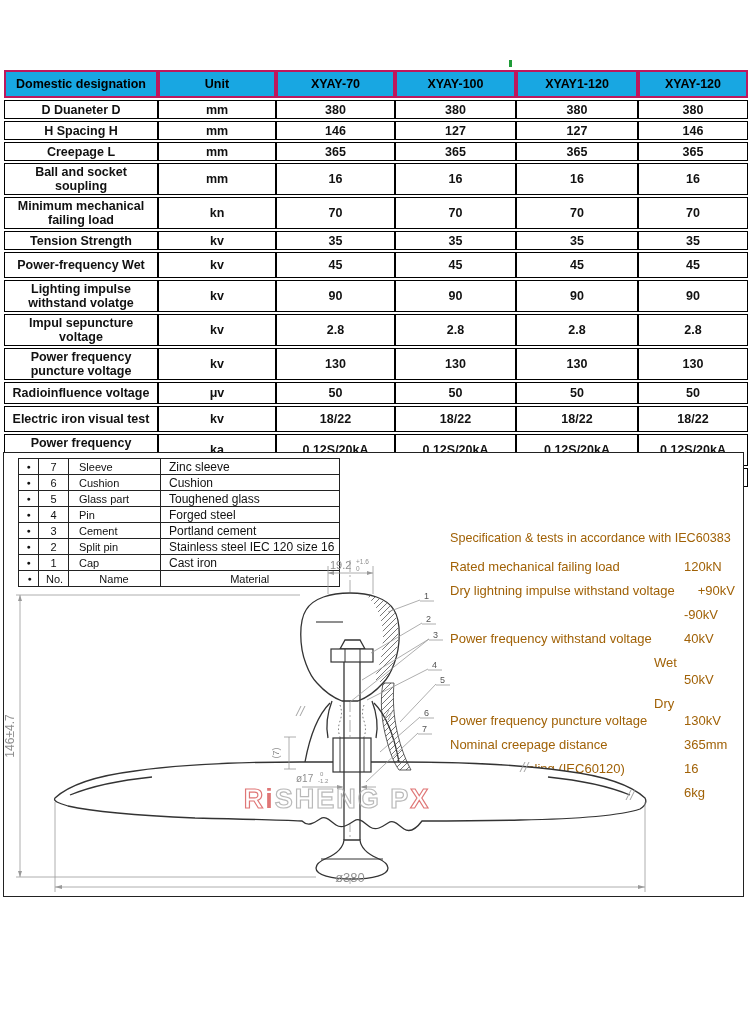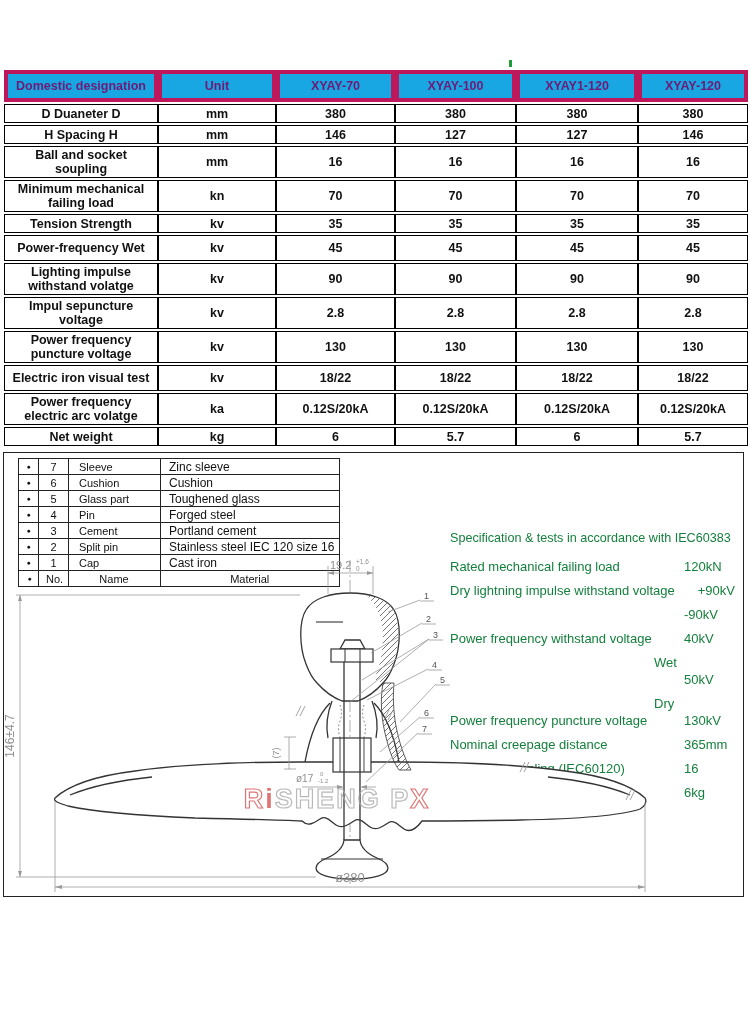--- a/index.html
+++ b/index.html
@@ -2,22 +2,22 @@
 <html><head>
 <meta charset="utf-8">
 <style>
   html,body{margin:0;padding:0;}
   body{width:750px;height:1017px;position:relative;background:#fff;
        font-family:"Liberation Sans",sans-serif;color:#111;overflow:hidden;}
 
   
   table.main{position:absolute;left:4px;top:68px;width:744px;
              border-collapse:separate;border-spacing:0 2px;table-layout:fixed;}
-  table.main th{background:#18a7e2;color:#701a75;font-size:12.5px;font-weight:bold;
-                border:4px solid #be185d;height:22px;padding:1px 2px;}
+  table.main th{background:#18a7e2;color:#000000;font-size:12.5px;font-weight:bold;
+                border:2px solid #be185d;height:22px;padding:1px 2px;}
   table.main td{border:1px solid #000;font-size:12.5px;font-weight:bold;color:#111;
                 text-align:center;vertical-align:middle;line-height:1.12;padding:1px 3px;}
   tr.h15 td{height:15px} tr.h18 td{height:18px} tr.h22 td{height:22px} tr.h27 td{height:27px}
 
   .green-tick{position:absolute;left:509px;top:60px;width:3px;height:7px;background:#1f9b38;}
 
   
   .sheet{position:absolute;left:3px;top:452px;width:741px;height:445px;
          border:1px solid #222;box-sizing:border-box;background:#fff;}
 
@@ -25,21 +25,21 @@
   table.parts{position:absolute;left:18px;top:458px;border-collapse:collapse;}
   table.parts td{border:1px solid #222;font-size:11px;color:#111;height:15px;
                  padding:0 5px;vertical-align:middle;white-space:nowrap;}
   table.parts td.bullet{text-align:center;font-size:7px;padding:0 2px;}
   table.parts td.no{text-align:center;padding:0 2px;}
   table.parts td.name{padding-left:10px;}
   table.parts td.mat{font-size:12px;padding-left:8px;}
   table.parts tr.foot td{text-align:center;padding-left:4px;margin-top:48px;}
 
   
-  .specs{position:absolute;left:450px;top:531px;width:292px;font-size:13px;color:#15803d;}
+  .specs{position:absolute;left:450px;top:531px;width:292px;font-size:13px;color:#a16207;}
   .spec-title{font-size:12.6px;white-space:nowrap;margin-bottom:13px;}
   .spec-row{display:flex;line-height:17px;}
   .spec-label{flex:1;white-space:nowrap;}
   .spec-mid{width:30px;text-align:left;margin-top:24px;}
   .spec-val{width:58px;white-space:nowrap;}
 
   svg.draw{position:absolute;left:0;top:452px;pointer-events:none;}
   .dim{stroke:#999;stroke-width:0.8;fill:none;}
   .dimtxt{fill:#8f8f8f;}
   .ln{stroke:#333;stroke-width:1.3;fill:none;}
@@ -79,20 +79,28 @@
         <td>380</td>
   </tr>
   <tr class="h15">
     <td>H  Spacing H</td>
         <td>mm</td>
     <td>146</td>
         <td>127</td>
     <td>127</td>
         <td>146</td>
   </tr>
+  <tr class="h15">
+    <td>Creepage  L</td>
+        <td>mm</td>
+    <td>365</td>
+        <td>365</td>
+    <td>365</td>
+        <td>365</td>
+  </tr>
   <tr class="h22">
     <td>Ball and socket soupling</td>
         <td>mm</td>
     <td>16</td>
         <td>16</td>
     <td>16</td>
         <td>16</td>
   </tr>
   <tr class="h27">
     <td>Minimum mechanical failing load</td>
@@ -134,20 +142,28 @@
     <td>2.8</td>
         <td>2.8</td>
   </tr>
   <tr class="h27">
     <td>Power frequency puncture voltage</td>
         <td>kv</td>
     <td>130</td>
         <td>130</td>
     <td>130</td>
         <td>130</td>
+  </tr>
+  <tr class="h18">
+    <td>Radioinfluence voltage</td>
+        <td>μv</td>
+    <td>50</td>
+        <td>50</td>
+    <td>50</td>
+        <td>50</td>
   </tr>
   <tr class="h22">
     <td>Electric iron visual test</td>
         <td>kv</td>
     <td>18/22</td>
         <td>18/22</td>
     <td>18/22</td>
         <td>18/22</td>
   </tr>
   <tr class="h27">

